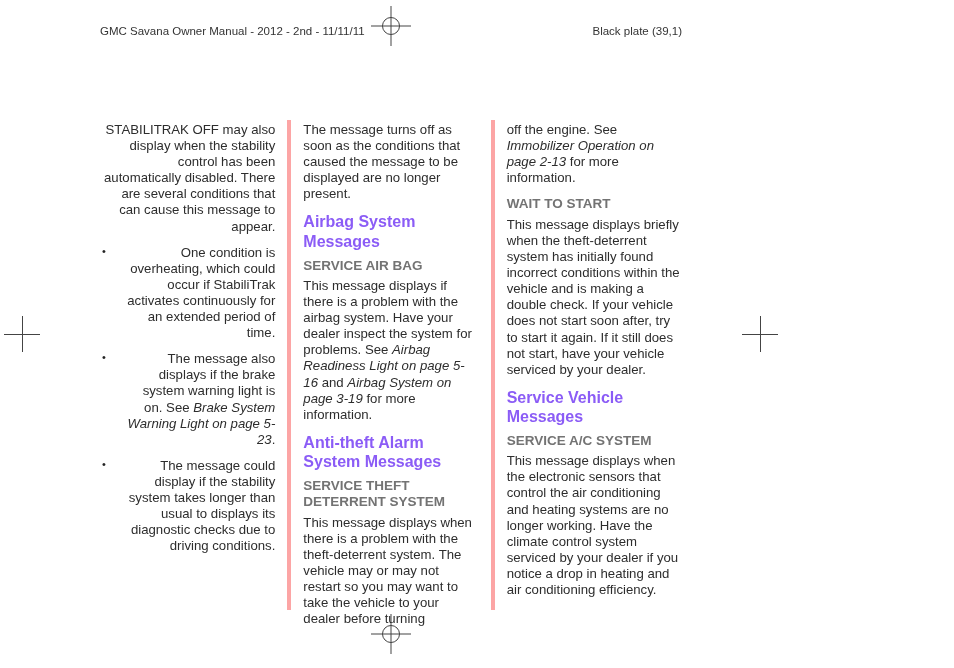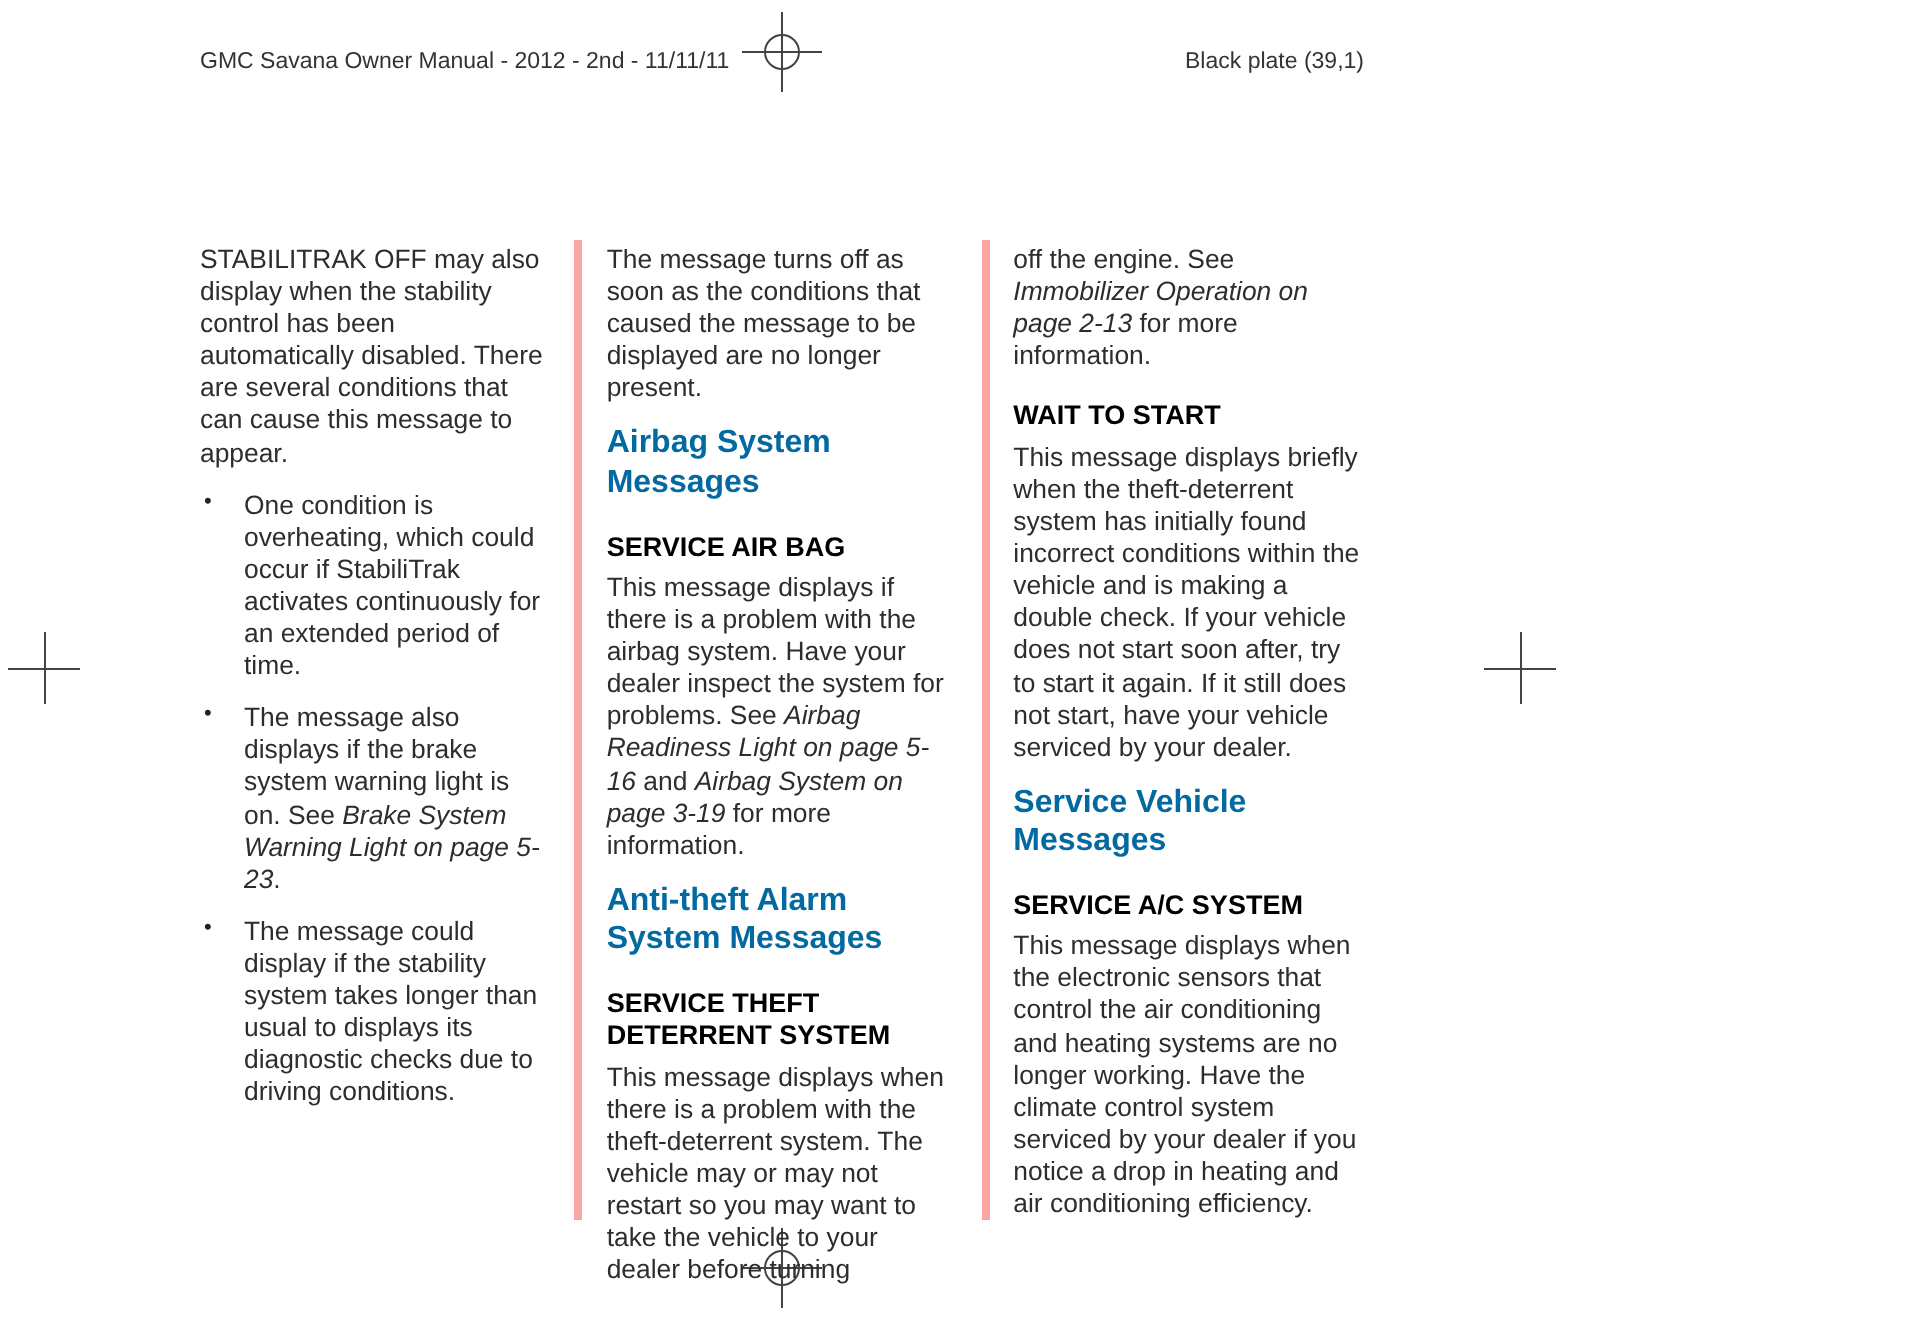--- a/index.html
+++ b/index.html
@@ -26,26 +26,26 @@
 
   
   .section-header { position: absolute; top: 78px; left: 100px; right: 100px; text-align: right; font-weight: 700; font-size: 17px; padding-bottom: 8px; border-bottom: 1.5px solid #000; display: flex; justify-content: flex-end; gap: 26px; }
   .section-header .title {}
   .section-header .pageno {}
 
   
   .body-cols { position: absolute; top: 120px; left: 100px; right: 100px; bottom: 58px; display: flex; gap: 0; }
   .col { flex: 1 1 0; padding: 2px 12px 0 12px; font-size: 13.2px; line-height: 1.22; color: #2d2d2d; }
   .col + .col { border-left: 4px solid #fca5a5; }
-  .col:first-child { padding-left: 0; }
+  .col:first-child { padding-left: 0; text-align: right; }
   .col:last-child { padding-right: 0; }
 
   .para { margin-bottom: 10px; }
-  .h2 { font-weight: 700; font-size: 16px; margin: 6px 0 6px 0; color: #0369a1; }
-  .h3 { font-weight: 700; font-size: 13.5px; margin: 14px 0 4px 0; color: #000000; }
+  .h2 { font-weight: 700; font-size: 16px; margin: 6px 0 6px 0; color: #8b5cf6; }
+  .h3 { font-weight: 700; font-size: 13.5px; margin: 2px 0 4px 0; color: #737373; }
   .italic-span { font-style: italic; }
 
   ul.bullets { list-style: none; padding-left: 0; }
   ul.bullets li { position: relative; padding-left: 22px; margin-bottom: 10px; }
   ul.bullets li::before { content: "•"; position: absolute; left: 2px; top: 0; font-size: 11px; color: #222; }
 </style>
 </head>
 <body>
 
 <div class="page">

